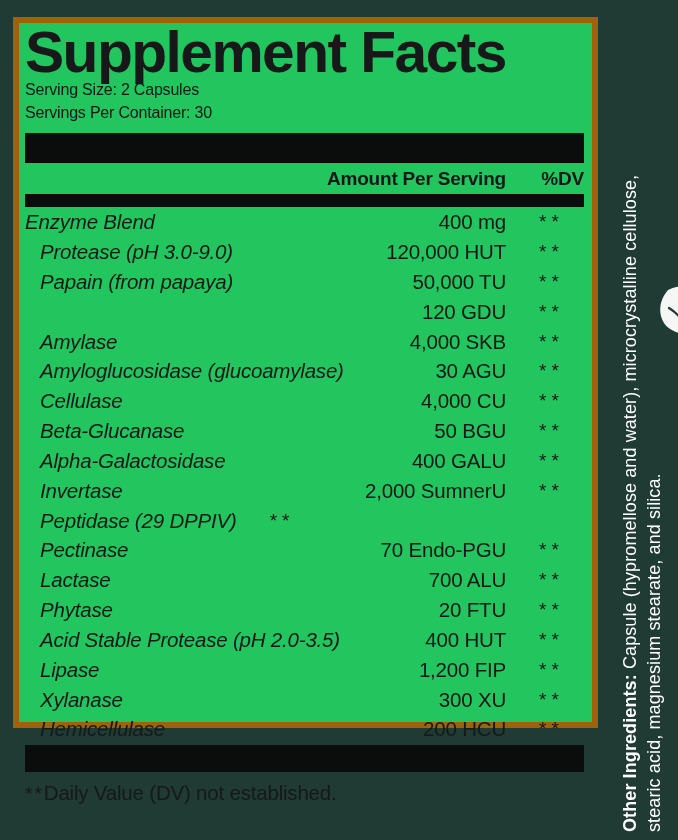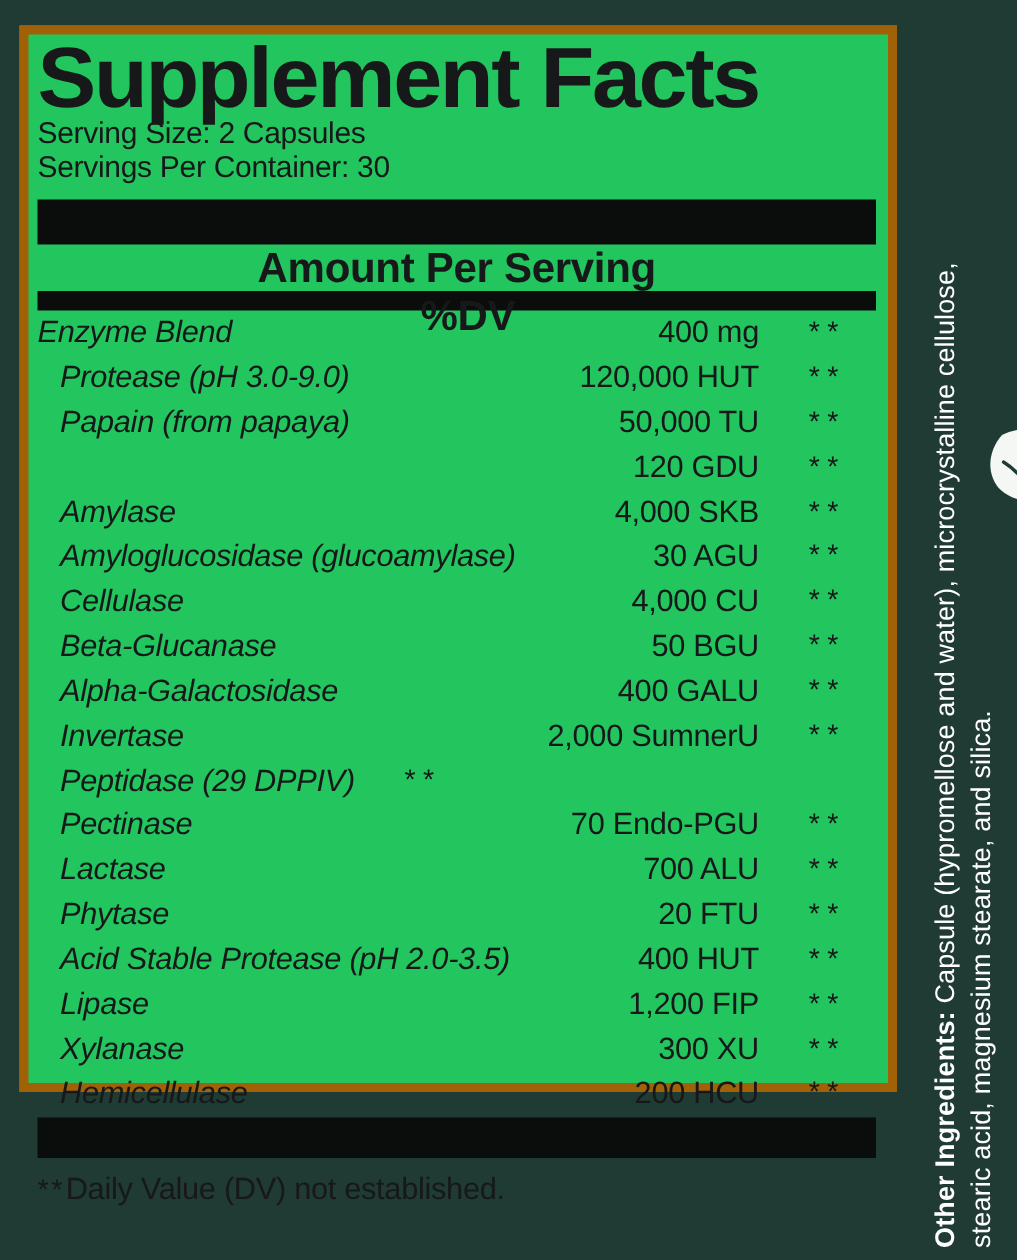--- a/index.html
+++ b/index.html
@@ -27,36 +27,35 @@
     margin: 0;
     font-size: 57px;
     font-weight: bold;
     letter-spacing: -1.5px;
     line-height: 0.92;
     white-space: nowrap;
     transform: scaleX(1.03);
     transform-origin: left center;
   }
   .serving-line {
-    font-size: 20px;
+    font-size: 16px;
     line-height: 23px;
     letter-spacing: -0.2px;
   }
   .bar { background: #0b0c0c; width: 100%; }
   .bar-thick  { height: 30px; margin-top: 9px; }
   .bar-medium { height: 13px; }
   .bar-bottom { height: 27px; margin-top: 1px; }
   .header-row {
     display: flex;
     align-items: center;
     height: 31px;
-    font-size: 28px;
+    font-size: 19px;
     font-weight: bold;
     letter-spacing: -0.2px;
-    flex-direction: column;
   }
   .header-row .spacer { flex: 1; }
   .col-dv {
     width: 70px;
     text-align: center;
     margin-left: 8px;
   }
   .rows { }
   .row {
     display: flex;

